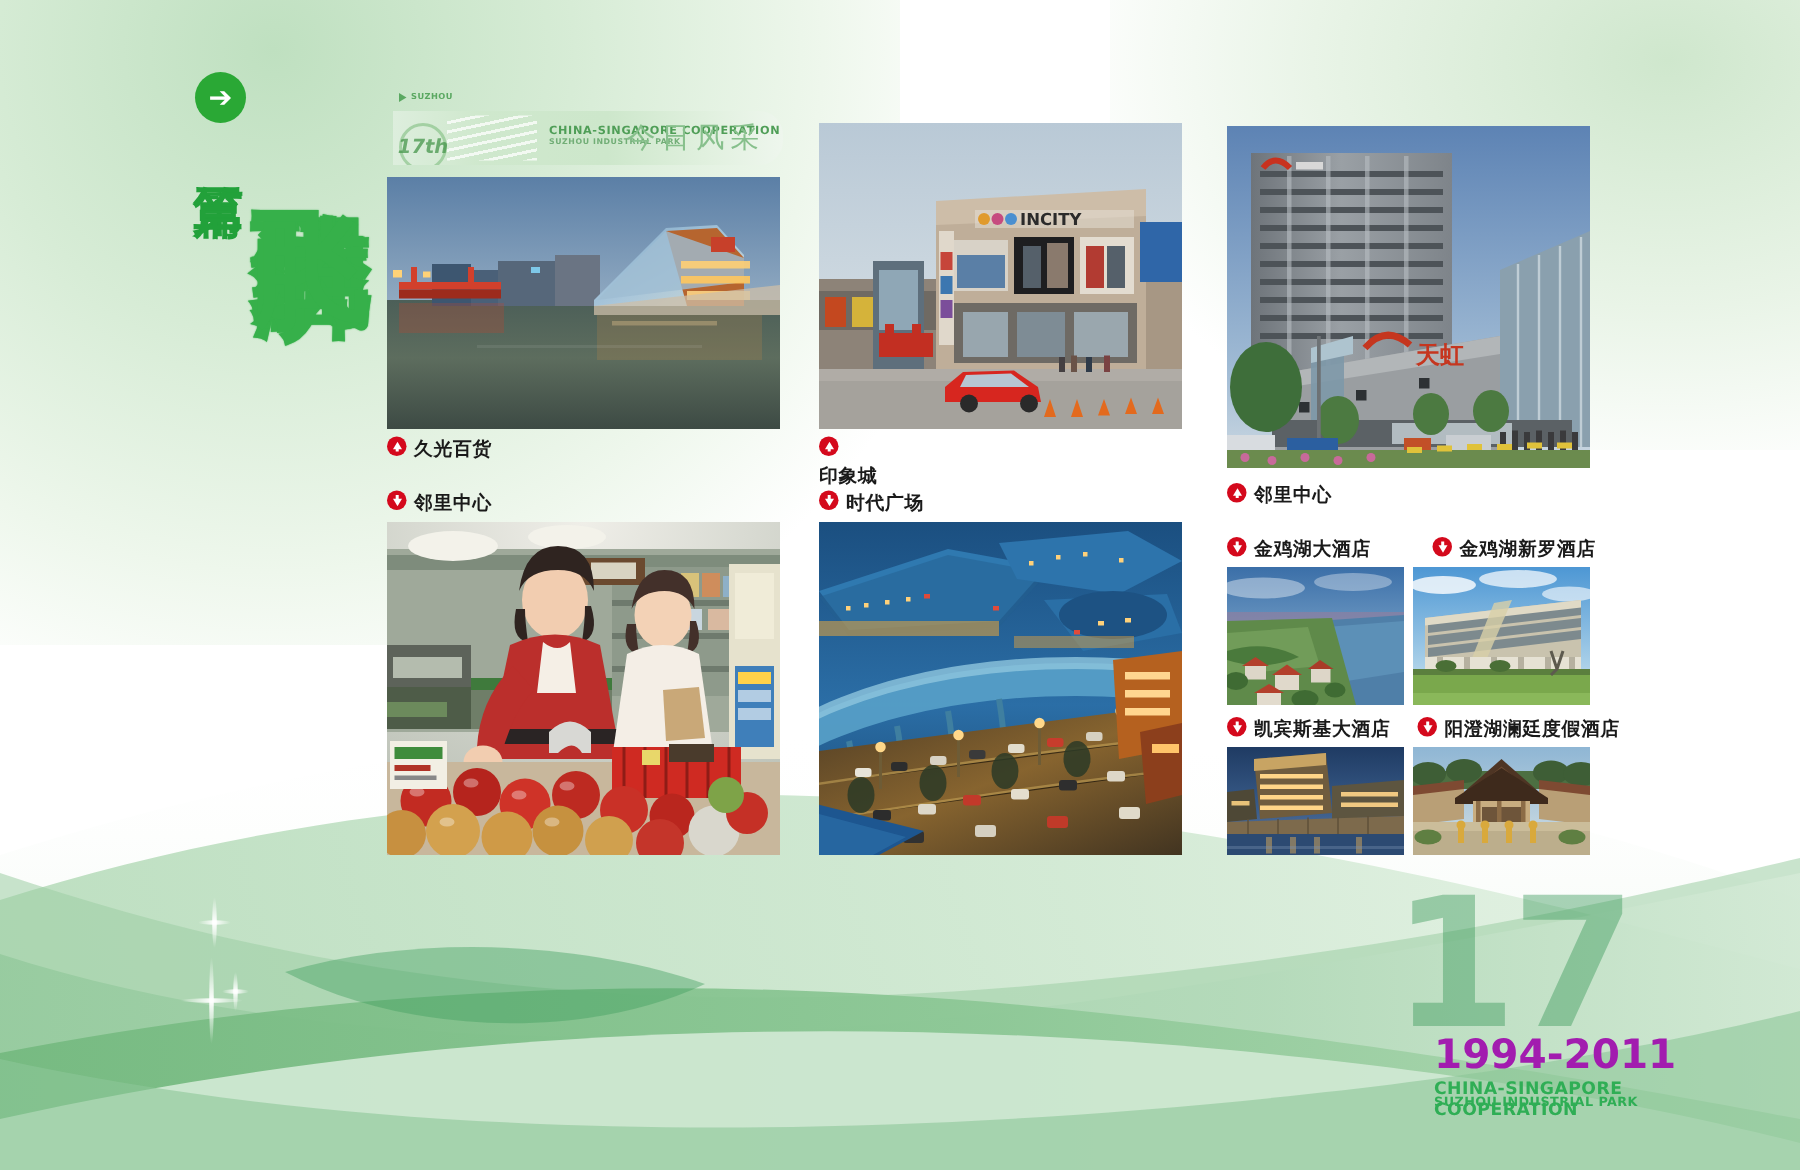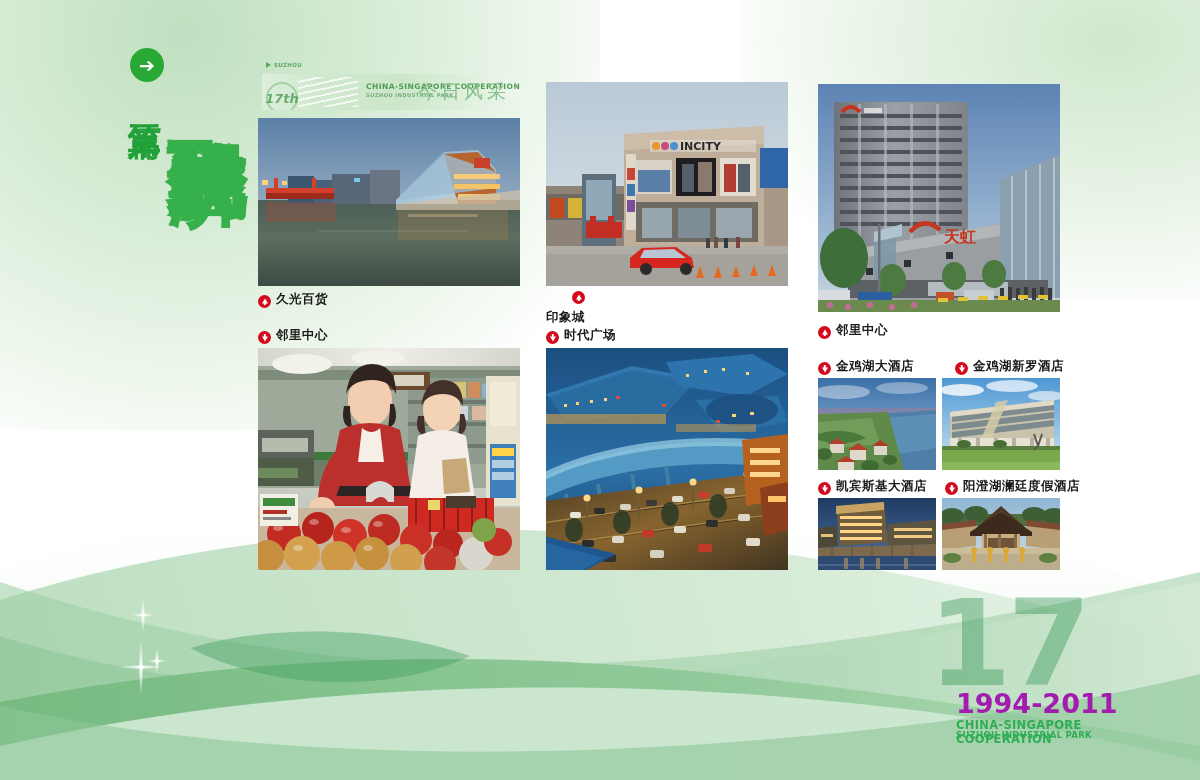--- a/index.html
+++ b/index.html
@@ -81,21 +81,21 @@
   }
   .suzhou-tag { position:absolute; left:266px; top:62px; display:flex; align-items:center; gap:3px; }
   .suzhou-tag .tri { width:0;height:0;border-left:5px solid #5aa861;border-top:3.5px solid transparent;border-bottom:3.5px solid transparent; }
   .suzhou-tag .tx { font-size:5.5px; font-weight:bold; color:#5aa861; letter-spacing:.3px; line-height:6px; }
 
   
   .photo { position:absolute; overflow:hidden; background:#a16207; }
   .photo .inner { position:absolute; inset:0; }
 
   
-  .cap { position:absolute; display:flex; align-items:flex-end; gap:5px; white-space:nowrap; }
+  .cap { position:absolute; display:flex; align-items:flex-start; gap:5px; white-space:nowrap; }
   .cap .dot {
     width:13px; height:13px; border-radius:50%; background:#d4091c; flex:none;
     position:relative;
   }
   .cap .dot::after {
     content:""; position:absolute; left:50%; top:50%; transform:translate(-50%,-50%);
     border-left:3.4px solid transparent; border-right:3.4px solid transparent;
   }
   .cap .dot.up::after { border-bottom:5px solid #fff; margin-top:-1px; }
   .cap .dot.down::after { border-top:5px solid #fff; margin-top:1px; }

